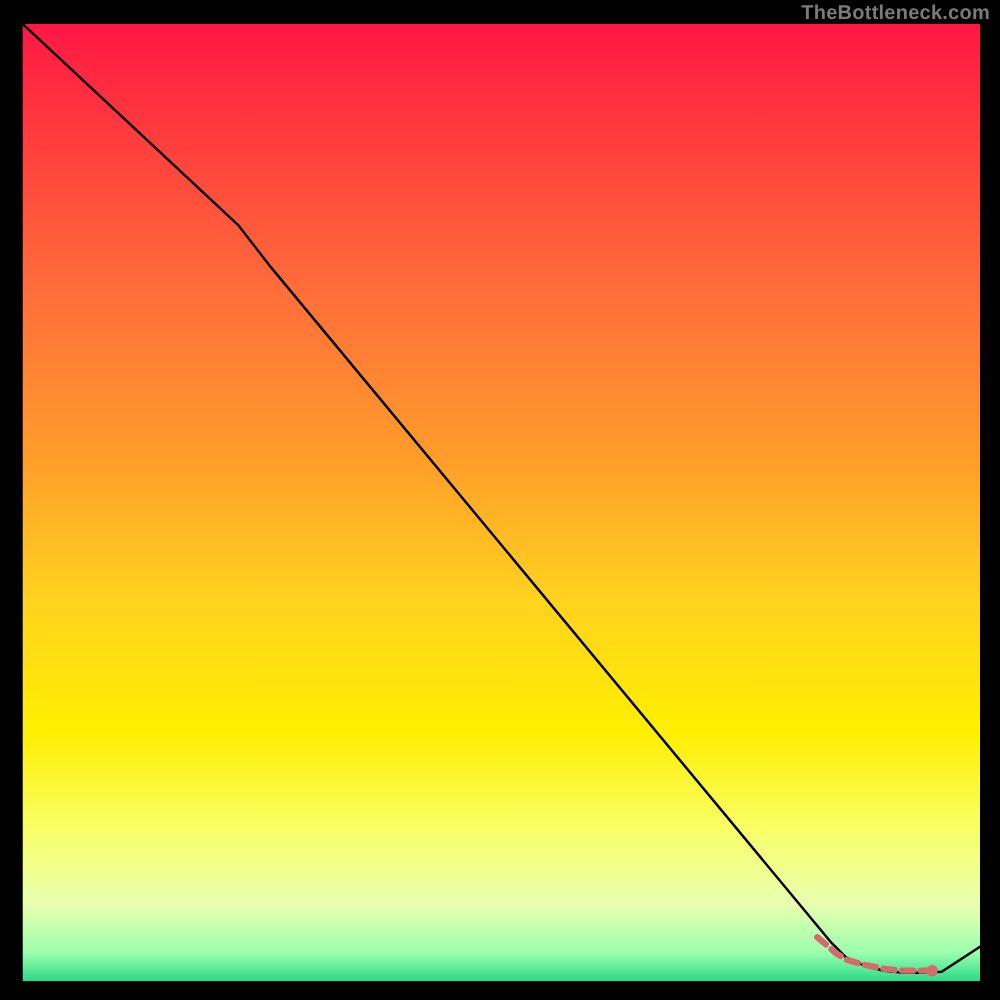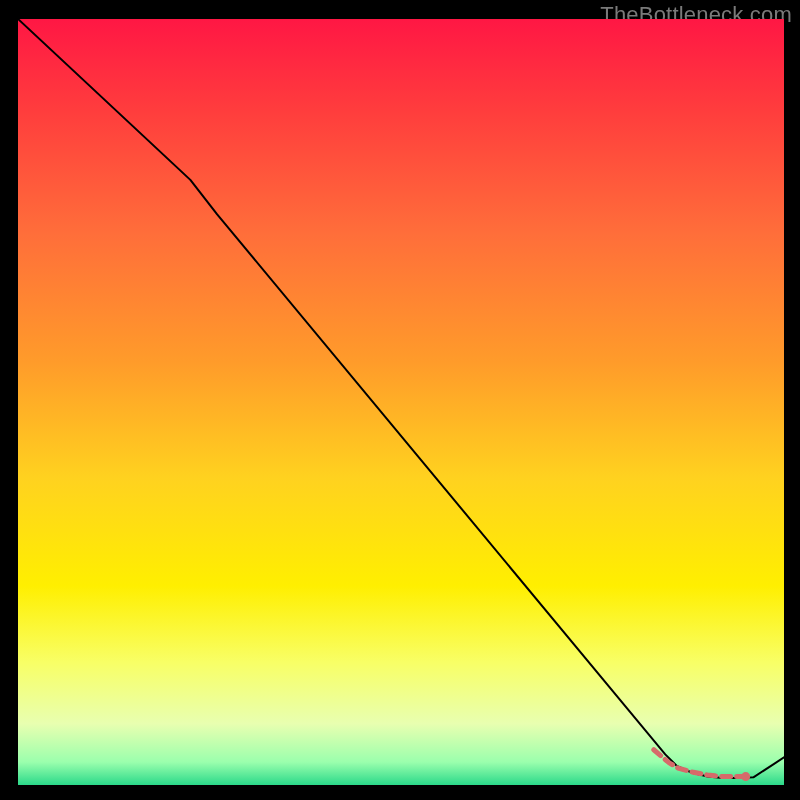--- a/index.html
+++ b/index.html
@@ -14,24 +14,25 @@
     position: relative;
     width: 800px;
     height: 800px;
     background: #000;
   }
   .watermark {
     position: absolute;
     top: 2px;
     right: 8px;
     font-family: Arial, Helvetica, sans-serif;
-    font-size: 22px;
+    font-size: 16px;
     color: #7a7a7a;
     letter-spacing: 0.2px;
     user-select: none;
+    font-weight: bold;
   }
   .plot-wrap {
     position: absolute;
     left: 18px;
     top: 19px;
     width: 766px;
     height: 766px;
   }
   svg { display: block; }
 </style>

